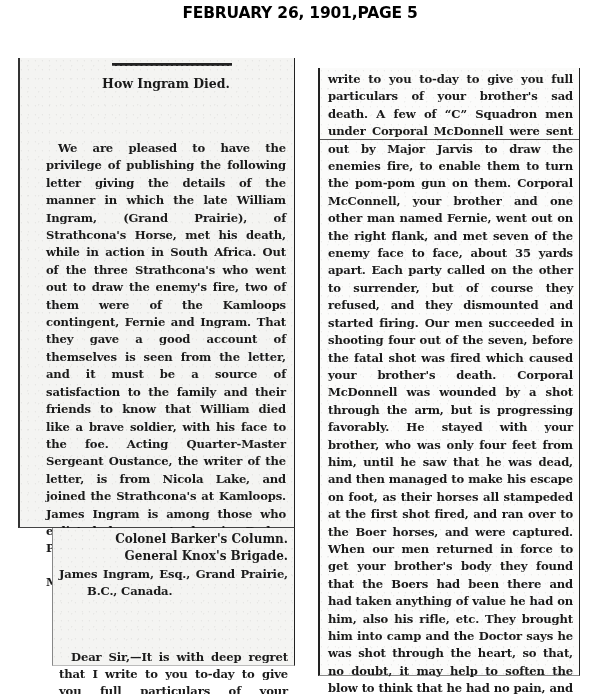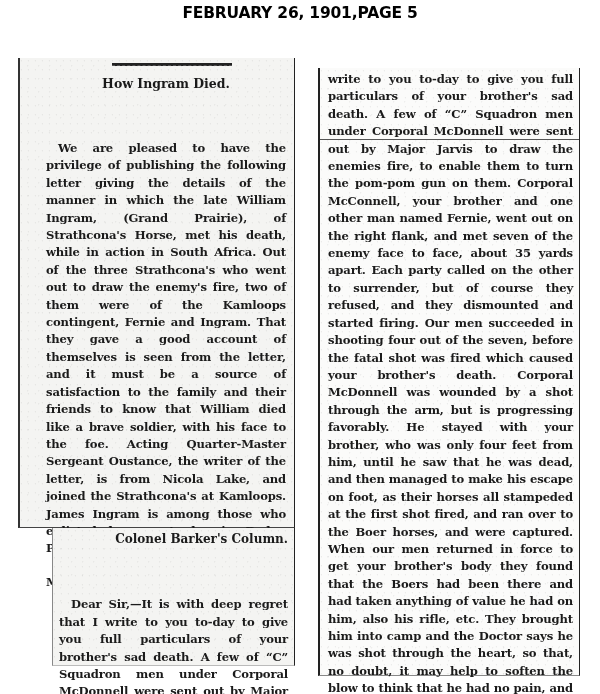--- a/index.html
+++ b/index.html
@@ -62,19 +62,21 @@
 
 <div class="clip clip-a">
   <div class="rule"></div>
   <div class="headline">How Ingram Died.</div>
   <p class="para indent">We are pleased to have the privilege of publishing the following letter giving the details of the manner in which the late William Ingram, (Grand Prairie), of Strathcona's Horse, met his death, while in action in South Africa. Out of the three Strathcona's who went out to draw the enemy's fire, two of them were of the Kamloops contingent, Fernie and Ingram. That they gave a good account of themselves is seen from the letter, and it must be a source of satisfaction to the family and their friends to know that William died like a brave soldier, with his face to the foe. Acting Quarter-Master Sergeant Oustance, the writer of the letter, is from Nicola Lake, and joined the Strathcona's at Kamloops. James Ingram is among those who enlisted here yesterday in Baden Powell's Constabulary.</p>
   <p class="para hang" style="margin-top:16px;">Mowbray, Orange River Colony, South Africa, Dec. 24th, 1900.</p>
 </div>
 
 <div class="clip clip-b">
   <p class="sign right">Colonel Barker's Column.</p>
+  <p class="sign right">General Knox's Brigade.</p>
+  <p class="para hang">James Ingram, Esq., Grand Prairie, B.C., Canada.</p>
   <p class="para indent">Dear Sir,—It is with deep regret that I write to you to-day to give you full particulars of your brother's sad death. A few of “C” Squadron men under Corporal McDonnell were sent out by Major Jarvis</p>
 </div>
 
 <div class="clip clip-c">
   <div class="sep" style="top:71px;"></div>
   <p class="para">write to you to-day to give you full particulars of your brother's sad death. A few of “C” Squadron men under Corporal McDonnell were sent out by Major Jarvis to draw the enemies fire, to enable them to turn the pom-pom gun on them. Corporal McConnell, your brother and one other man named Fernie, went out on the right flank, and met seven of the enemy face to face, about 35 yards apart. Each party called on the other to surrender, but of course they refused, and they dismounted and started firing. Our men succeeded in shooting four out of the seven, before the fatal shot was fired which caused your brother's death. Corporal McDonnell was wounded by a shot through the arm, but is progressing favorably. He stayed with your brother, who was only four feet from him, until he saw that he was dead, and then managed to make his escape on foot, as their horses all stampeded at the first shot fired, and ran over to the Boer horses, and were captured. When our men returned in force to get your brother's body they found that the Boers had been there and had taken anything of value he had on him, also his rifle, etc. They brought him into camp and the Doctor says he was shot through the heart, so that, no doubt, it may help to soften the blow to think that he had no pain, and I must say he looked very natural, just as though he was asleep.</p>
 </div>
 
 </body></html>

